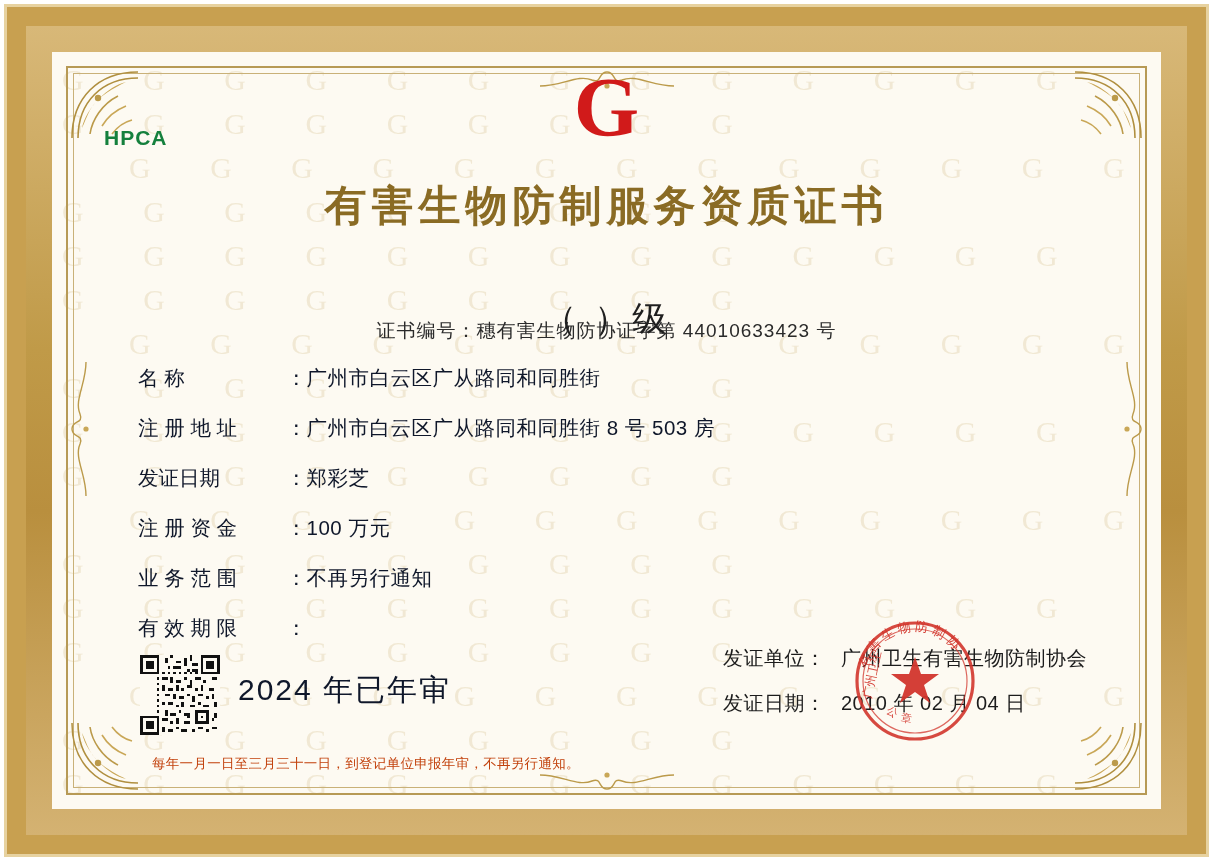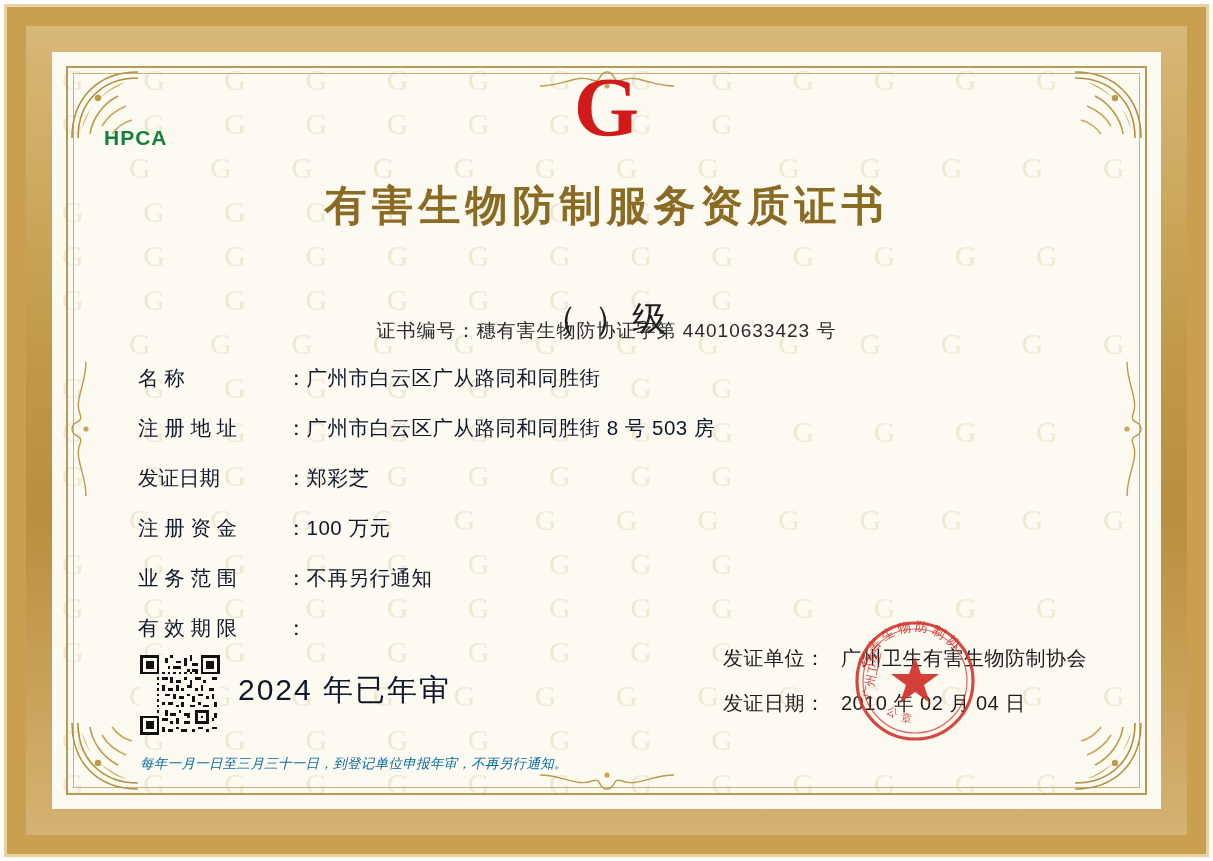--- a/index.html
+++ b/index.html
@@ -247,26 +247,25 @@
     right: 180px;
     bottom: 62px;
     width: 132px;
     height: 132px;
     pointer-events: none;
   }
 
   
   .footnote {
     position: absolute;
-    left: 88px;
+    left: 100px;
     bottom: 36px;
     font-size: 13.5px;
-    color: #0369a1;
+    color: #c2410c;
     letter-spacing: .3px;
-    font-style: italic;
   }
 </style>
 </head>
 <body>
 
 <div class="cert">
   <div class="gold-band">
     <div class="paper">
 
       <div class="watermark">G G G G G G G G G G G G G G G G G G G G G G 

